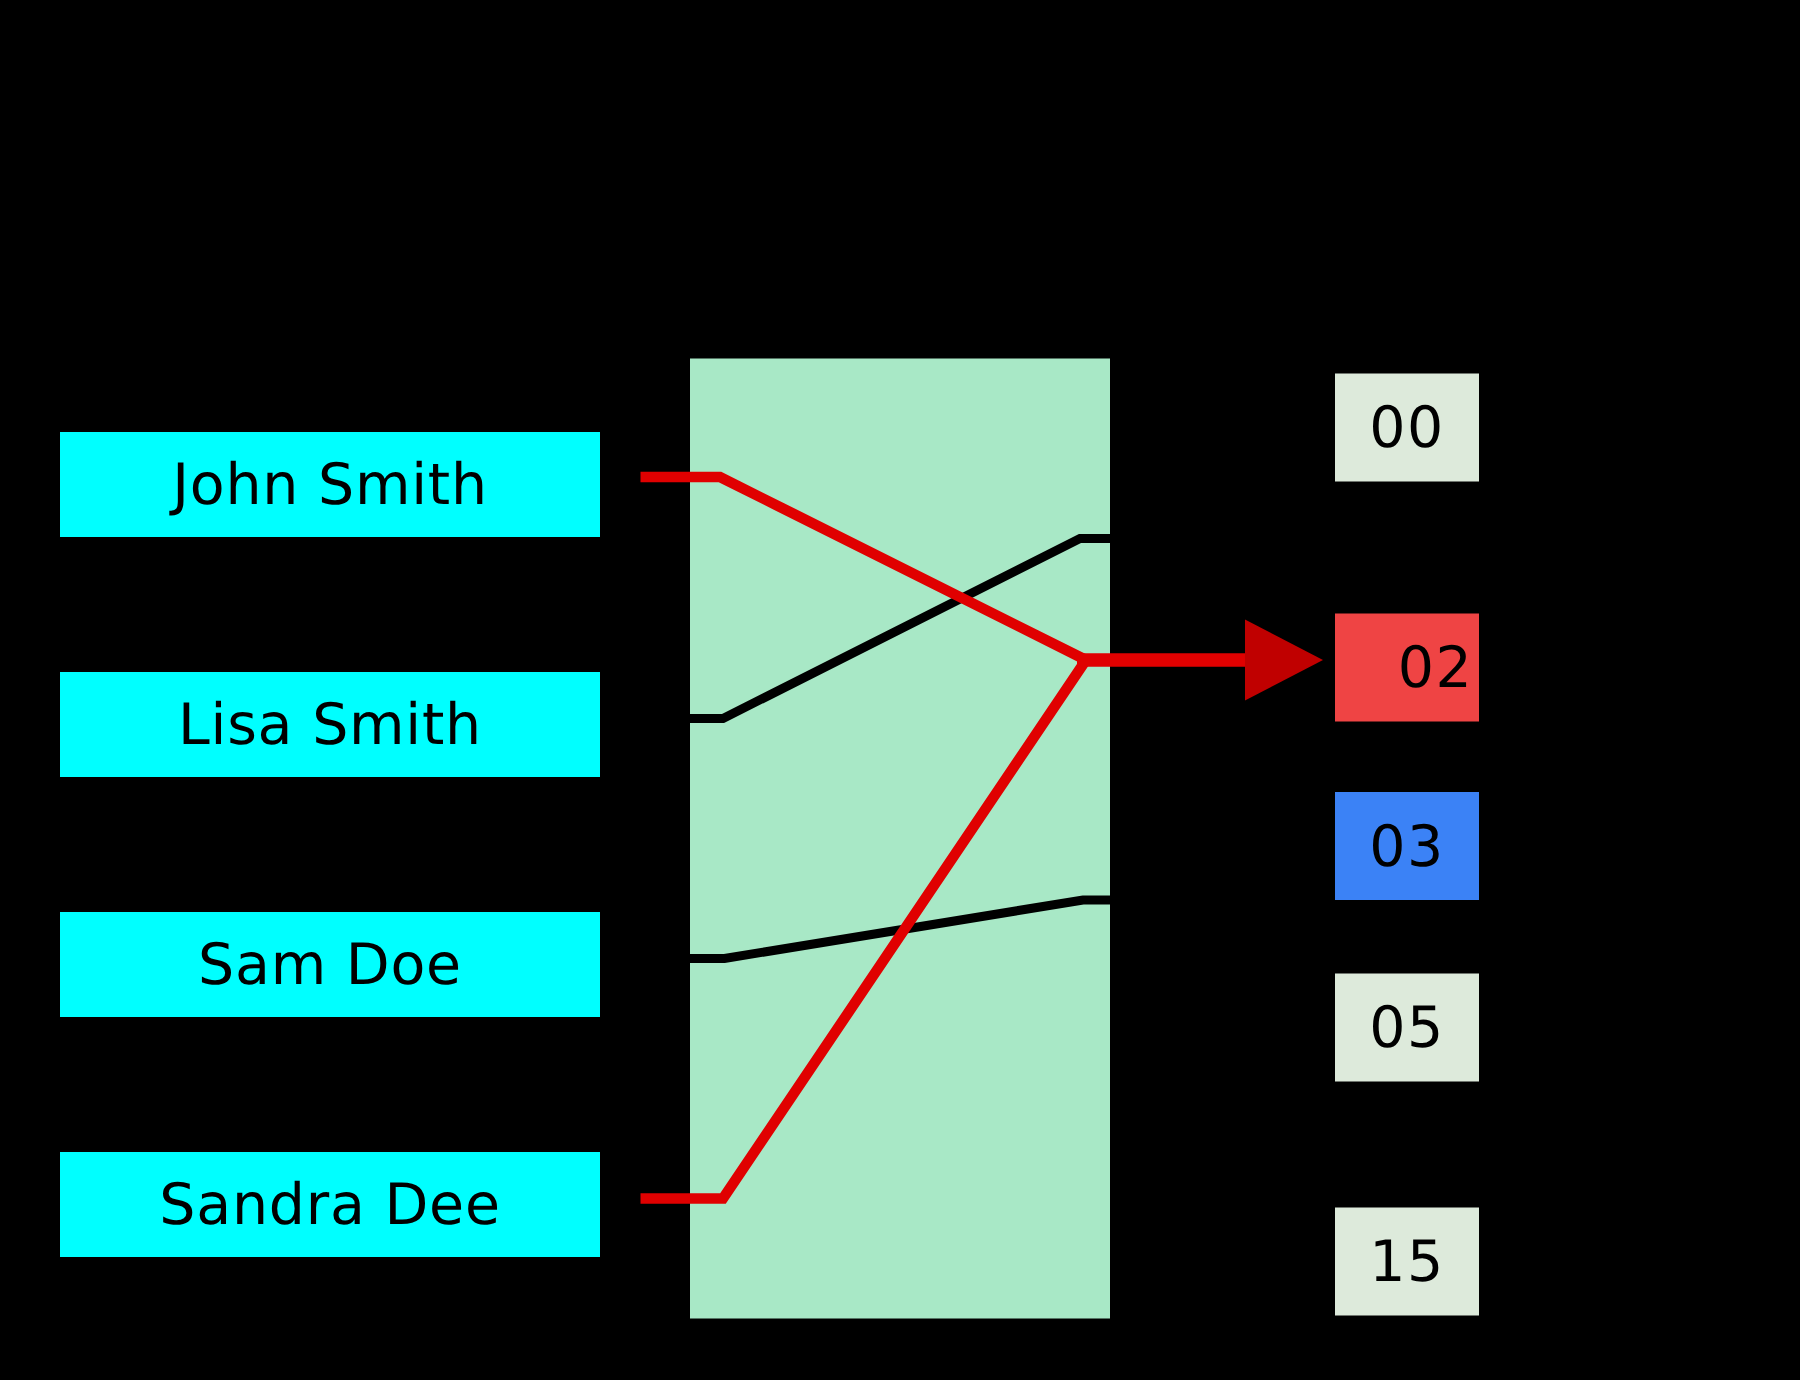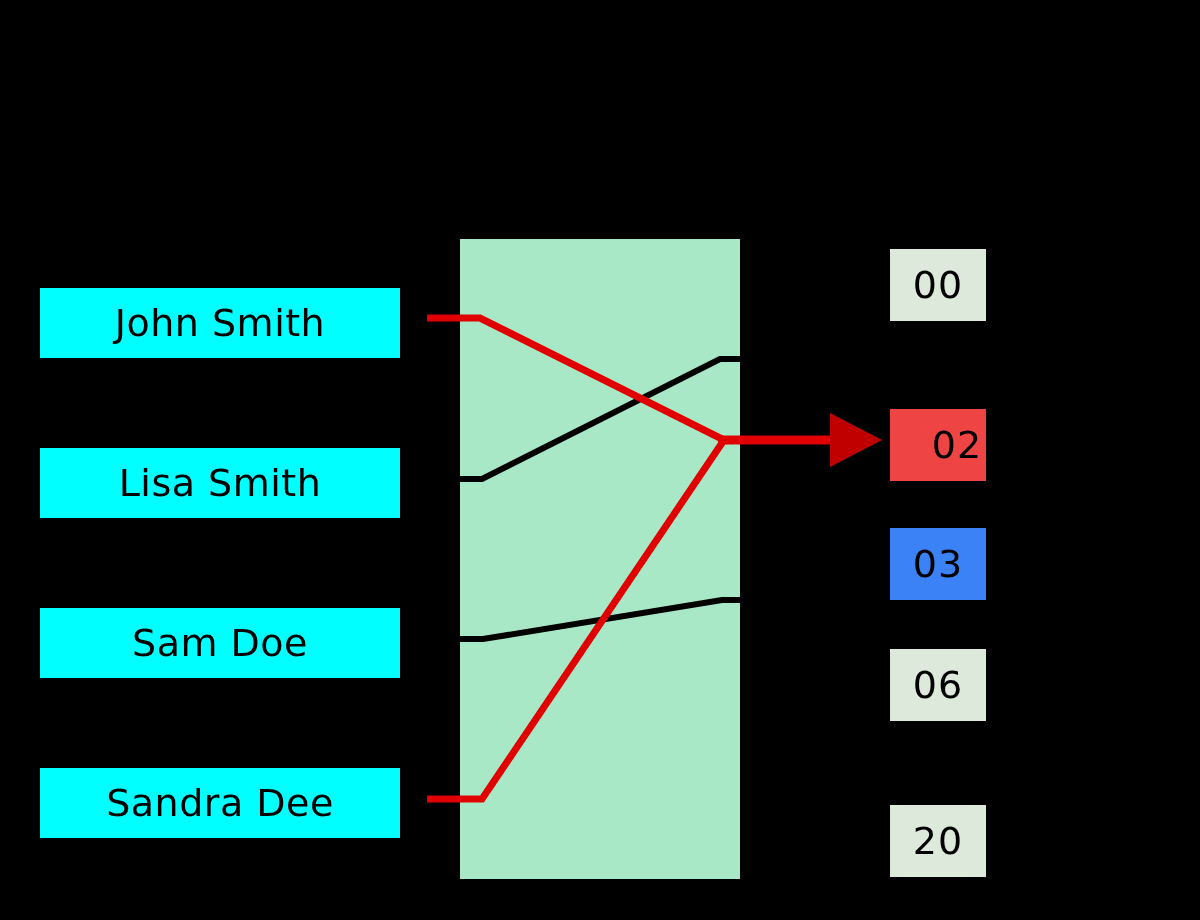--- a/index.html
+++ b/index.html
@@ -126,20 +126,20 @@
   <div class="bucket" style="top:409px; background:#EF4444;padding-left:38px;">
     <span class="bucket-label">02</span>
   </div>
 
   <div class="bucket" style="top:489px; background:#3b82f6;margin-top:39px;">
     <span class="bucket-label">03</span>
   </div>
 
 
   <div class="bucket" style="top:649px; background:#DDEADB;">
-    <span class="bucket-label">06</span>
+    <span class="bucket-label">05</span>
   </div>
 
   <div class="bucket" style="top:805px; background:#DDEADB;">
-    <span class="bucket-label">20</span>
+    <span class="bucket-label">15</span>
   </div>
 
 </div>
 
 </body></html>

